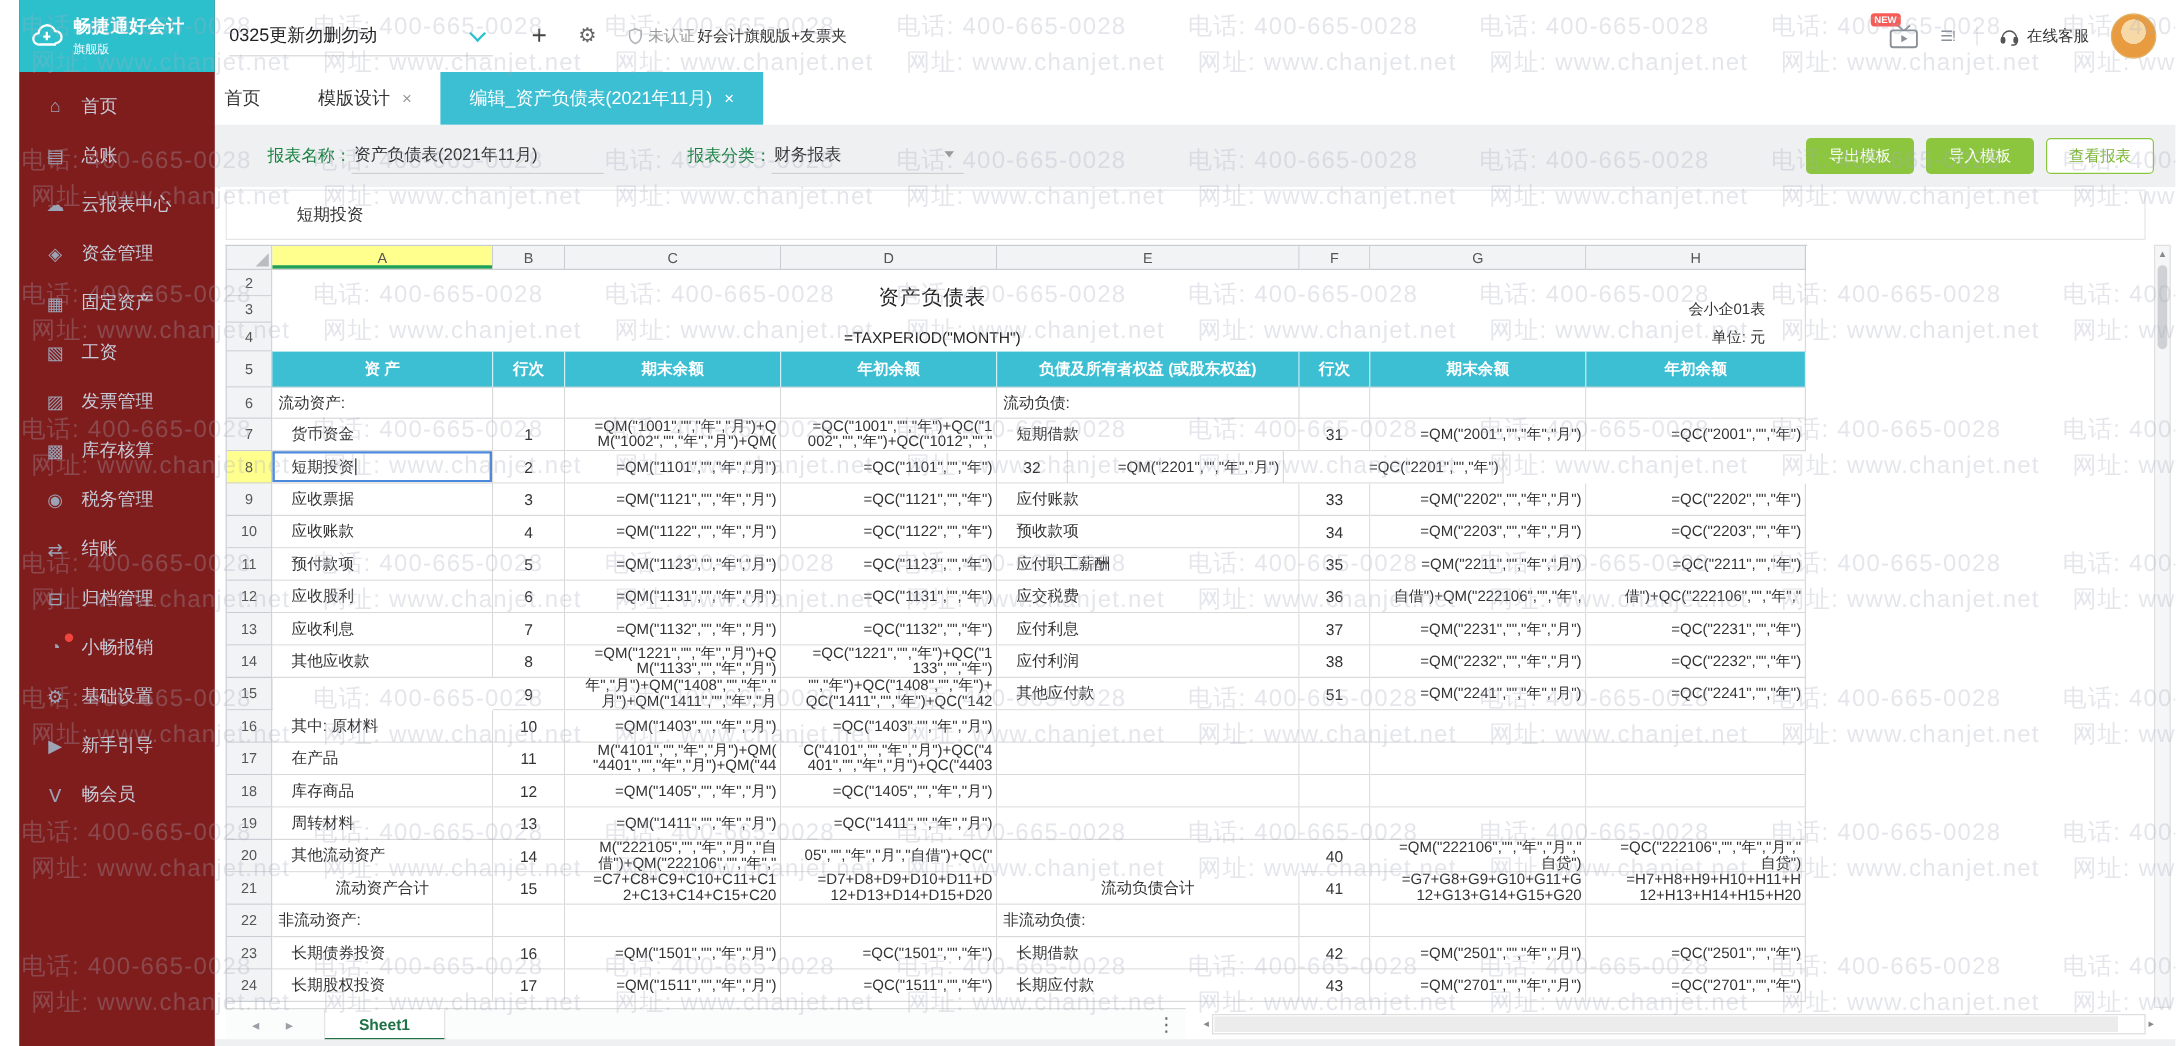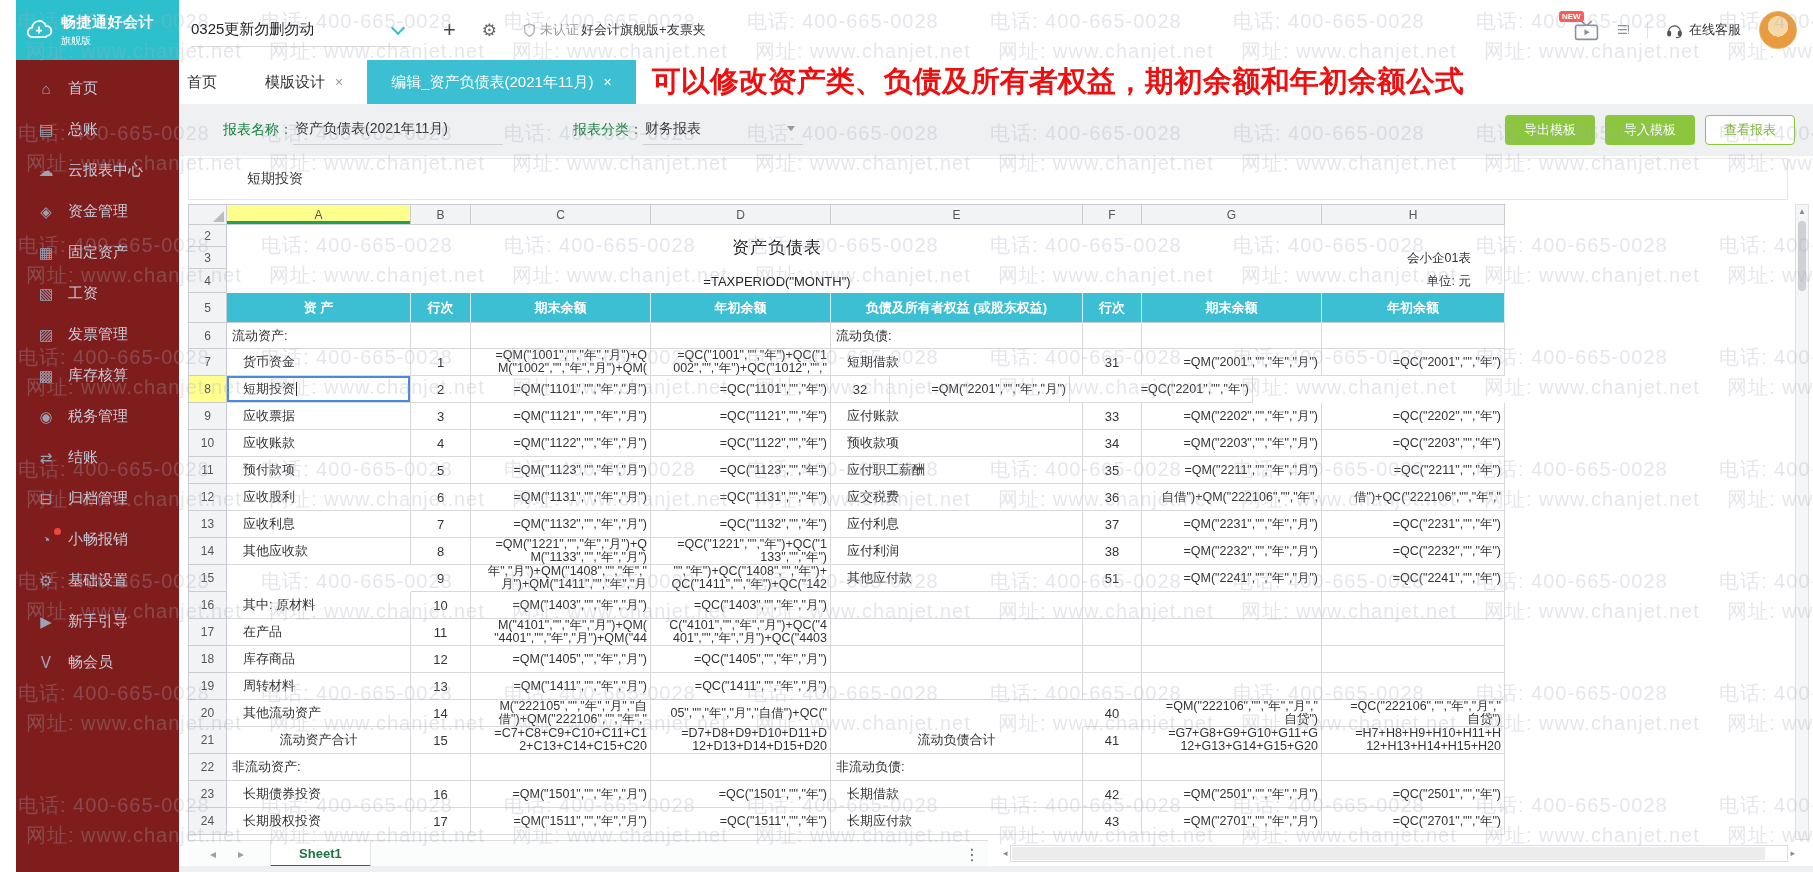--- a/index.html
+++ b/index.html
@@ -224,21 +224,20 @@
           </div>
           <div class="tab">
             <span>模版设计</span>
             <span class="tab-x">×</span>
           </div>
           <div class="tab active">
             <span>编辑_资产负债表(2021年11月)</span>
             <span class="tab-x">×</span>
           </div>
         </div>
-      <div class="annotation">可以修改资产类、负债及所有者权益，期初余额和年初余额公式</div>
     </div>
 
     <div class="toolbar">
       <span class="lbl">报表名称：</span>
       <span class="val">资产负债表(2021年11月)</span>
       <span class="gap"></span>
       <span class="lbl">报表分类：</span>
       <span class="val sel">
         <span>财务报表</span>
         <i class="dd"></i>

